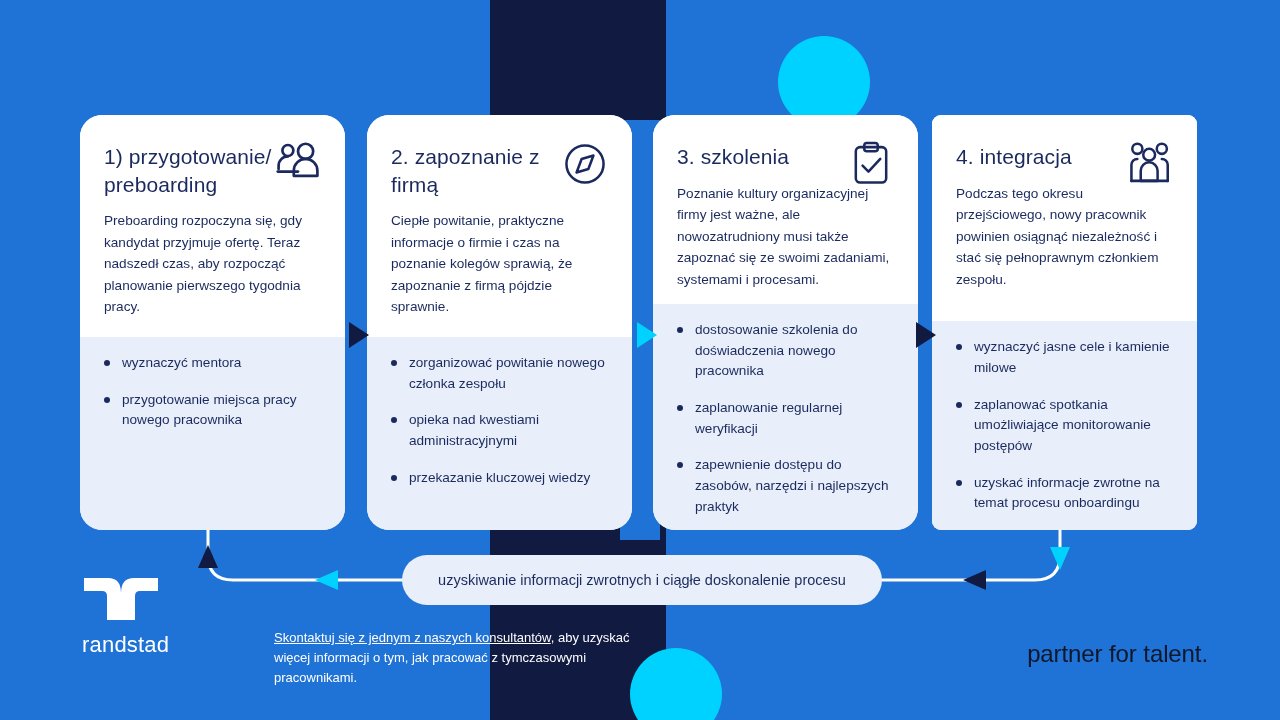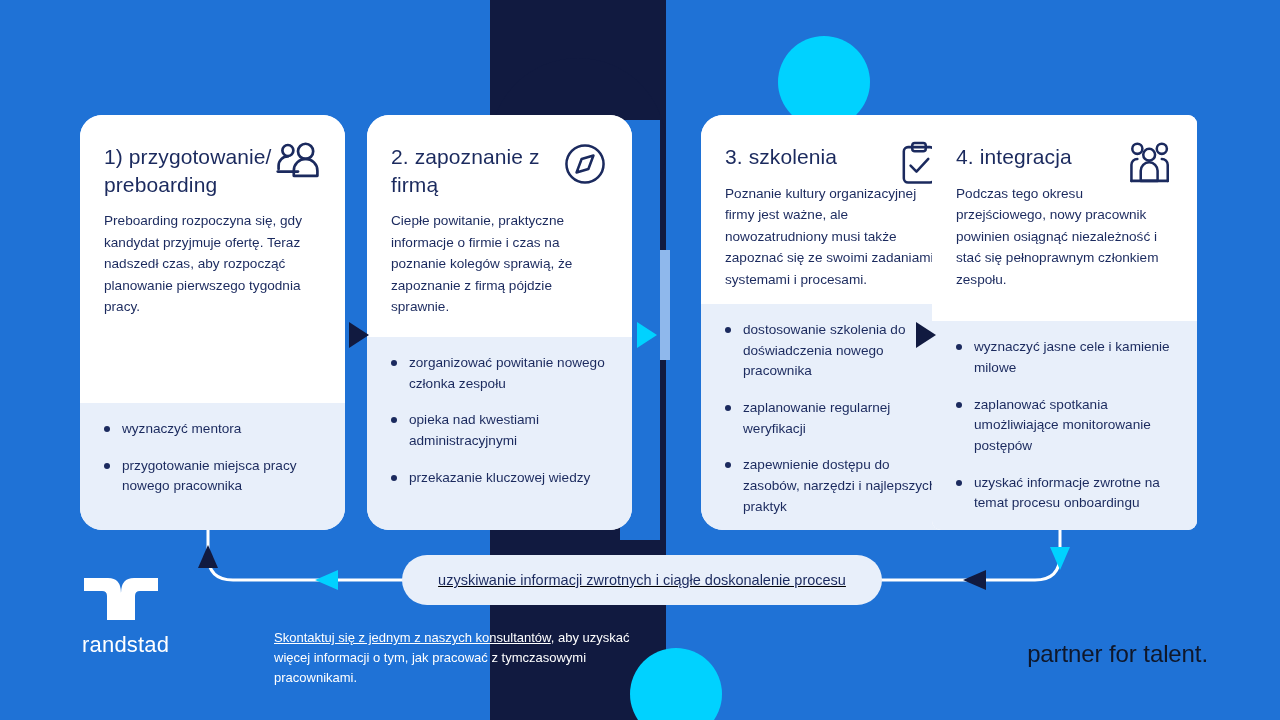--- a/index.html
+++ b/index.html
@@ -62,29 +62,29 @@
     width: 265px;
     height: 415px;
     border-radius: 22px;
     overflow: hidden;
     background: #ffffff;
     display: flex;
     flex-direction: column;
   }
   .card.c1 { left: 80px; }
   .card.c2 { left: 367px; justify-content: space-between; }
-  .card.c3 { left: 653px; margin-left: 48px; }
+  .card.c3 { left: 653px; }
   .card.c4 { left: 932px; border-radius: 9px; }
 
   .card-top {
     position: relative;
     background: #ffffff;
     padding: 28px 24px 14px 24px;
   }
-  .card.c1 .card-top { height: 288px; }
+  .card.c1 .card-top { height: 222px; }
   .card.c2 .card-top { height: 222px; }
   .card.c3 .card-top { height: 218px; }
   .card.c4 .card-top { height: 218px; }
 
   .card-title {
     font-size: 21px;
     font-weight: 400;
     color: #1b2a5e;
     line-height: 1.32;
     letter-spacing: 0.1px;
@@ -147,21 +147,20 @@
   .loop-banner {
     position: absolute;
     left: 402px; top: 555px;
     width: 480px; height: 50px;
     background: #e8effa;
     border-radius: 25px;
     display: flex;
     align-items: center;
     justify-content: center;
     text-align: right;
-    text-decoration: underline;
   }
   .loop-banner span {
     font-size: 14.5px;
     color: #1b2a5e;
     line-height: 1.38;
   }
 
   
   .logo-wrap {
     position: absolute;

